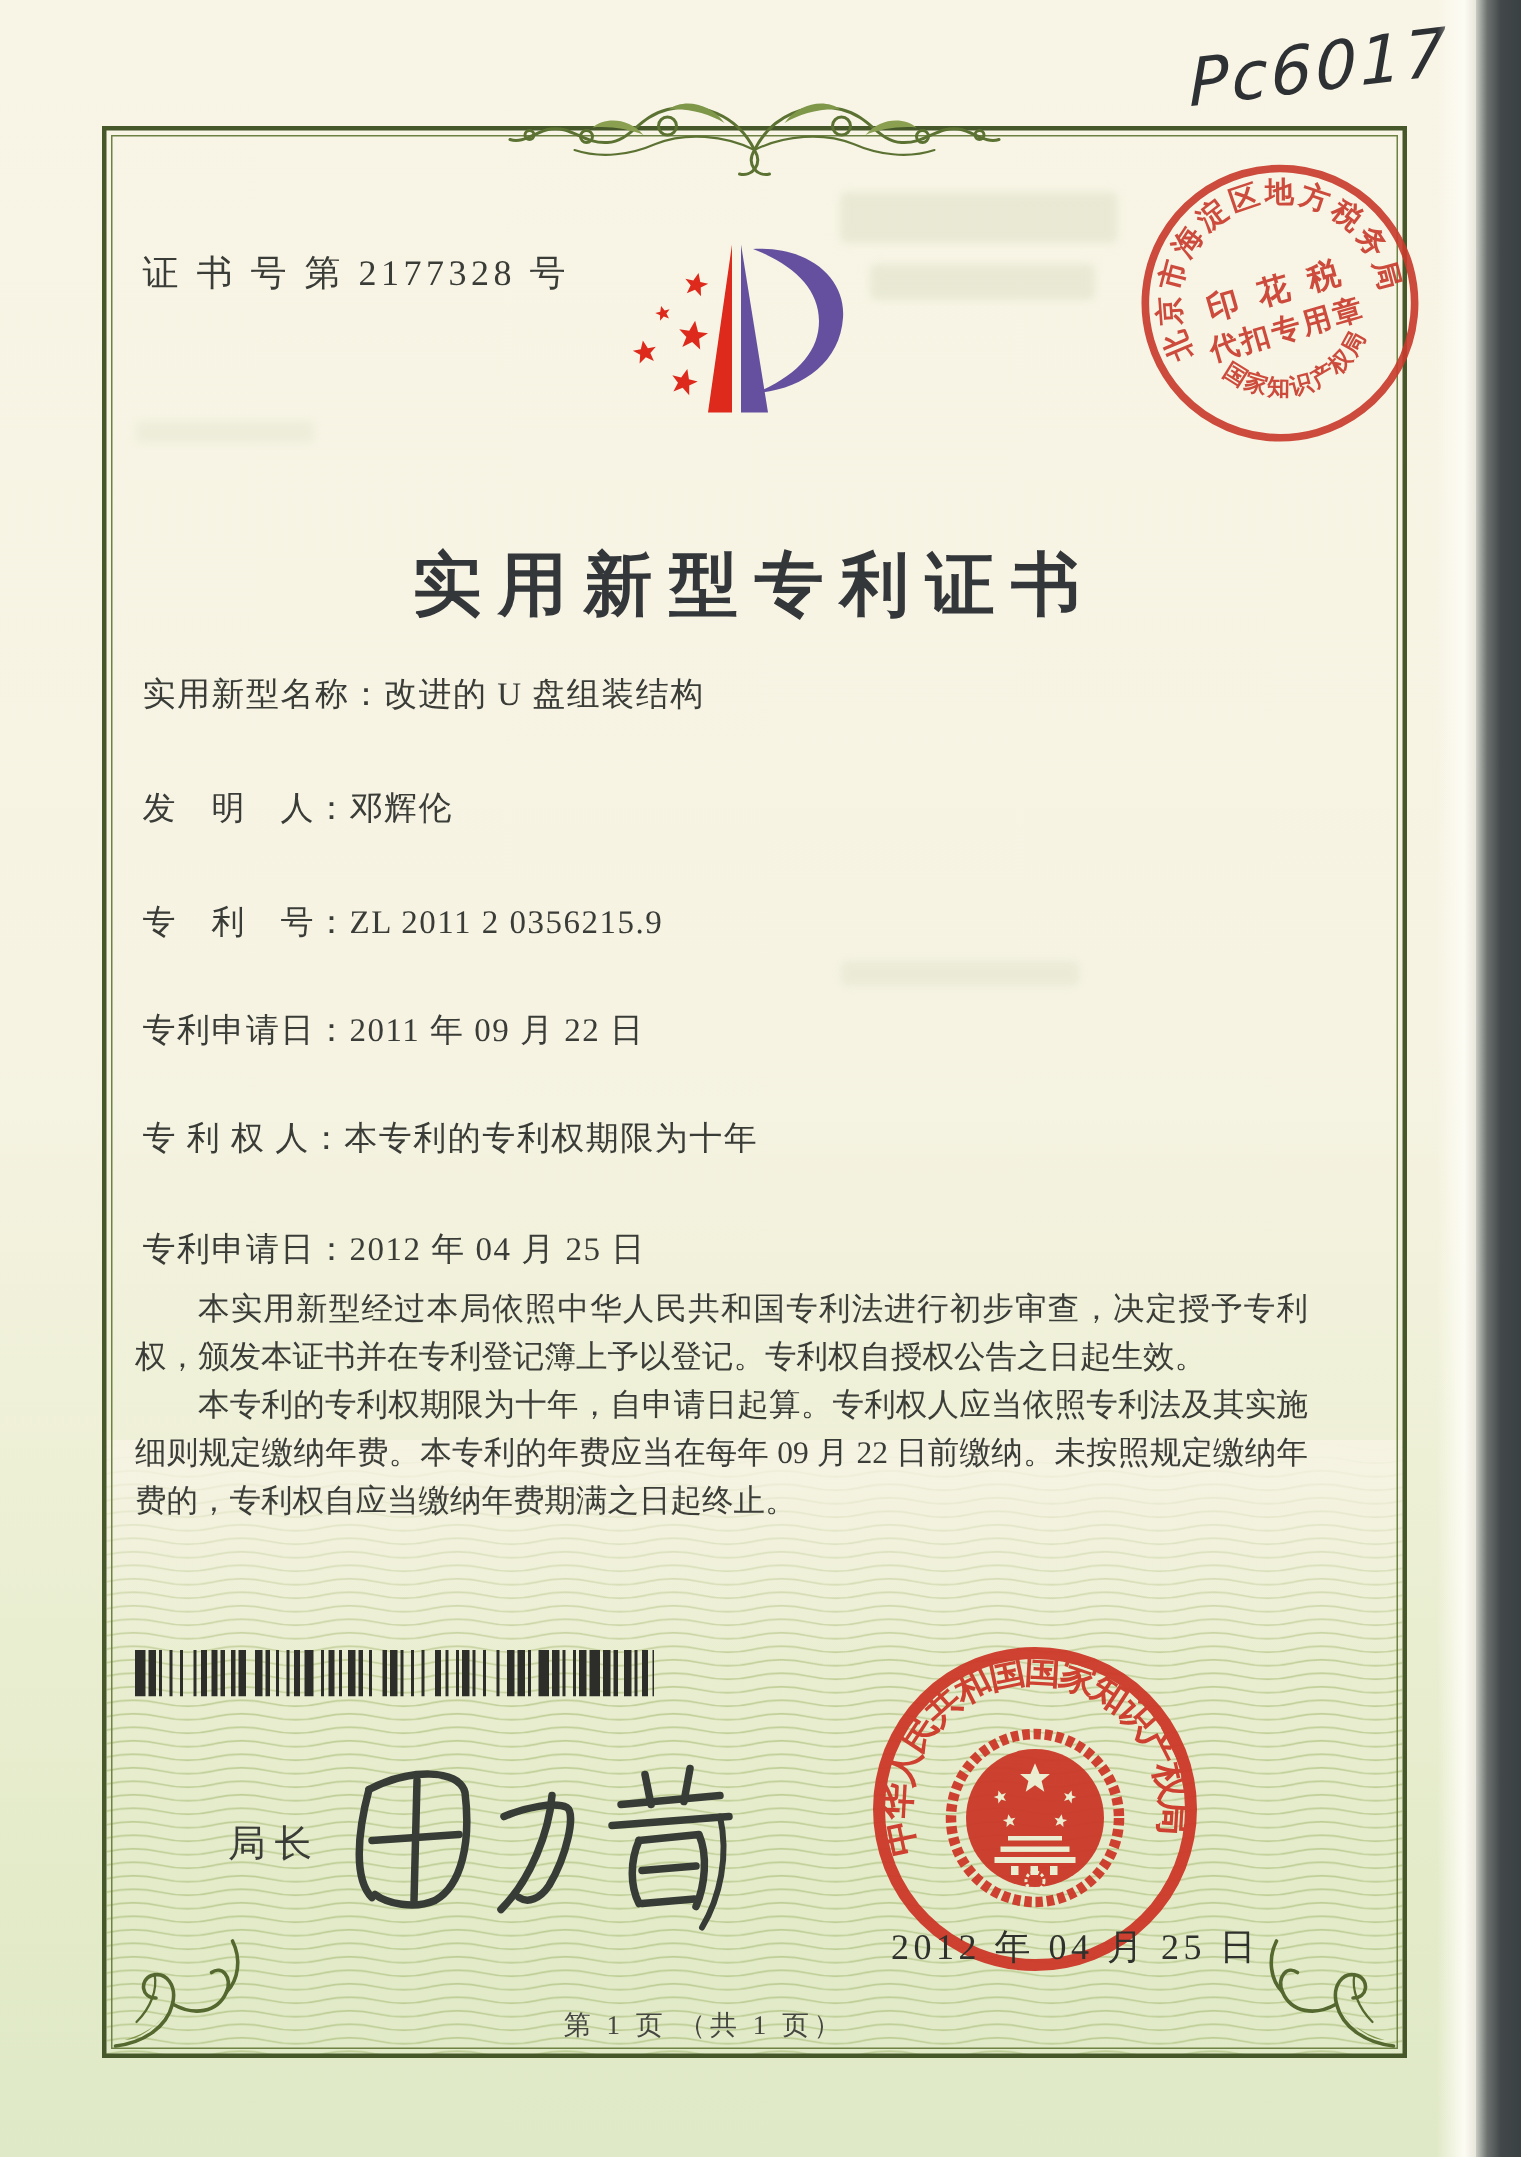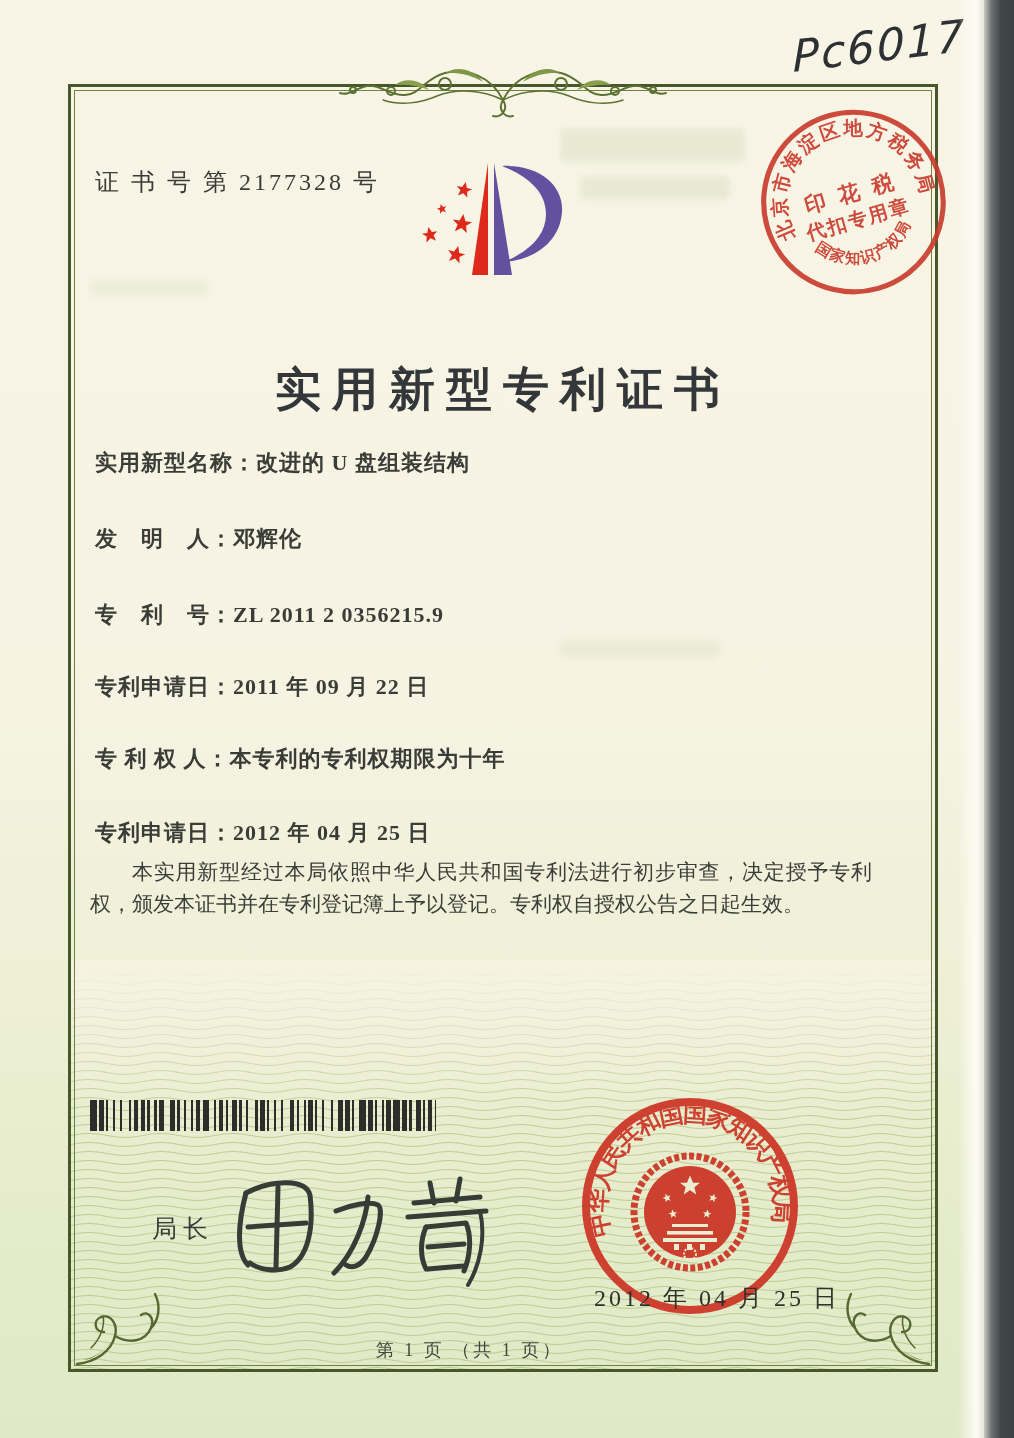--- a/index.html
+++ b/index.html
@@ -44,21 +44,21 @@
   }
   .logo { position:absolute; left:398px; top:150px; }
   .stamp-wrap { position:absolute; left:752px; top:100px; transform:rotate(-16deg); opacity:.9; }
   .title {
     position:absolute; left:68px; top:314px; width:870px;
     text-align:center; font-size:46px; font-weight:700;
     letter-spacing:11px; color:#34373a;margin-top:45px;
   }
   .field-row {
     position:absolute; left:95px; font-size:22px; color:#3a3c37;
-    letter-spacing:1px; white-space:nowrap;font-weight:bold;
+    letter-spacing:1px; white-space:nowrap;
   }
   .row-0 { top:448px; } .row-1 { top:524px; } .row-2 { top:600px; }
   .row-3 { top:672px; } .row-4 { top:744px; } .row-5 { top:818px; }
   .paras {
     position:absolute; left:90px; top:856px; width:782px;
     font-size:21px; line-height:32px; color:#3b3d38; text-align:justify;
   }
   .paras p { text-indent:2em; margin:0; }
   .barcode {
     position:absolute; left:90px; top:1100px; width:346px; height:31px;
@@ -202,20 +202,21 @@
   </div>
   <div class="field-row row-4">
     <span>专 利 权 人：</span><span>本专利的专利权期限为十年</span>
   </div>
   <div class="field-row row-5">
     <span>专利申请日：</span><span>2012 年 04 月 25 日</span>
   </div>
 
   <div class="paras">
     <p>本实用新型经过本局依照中华人民共和国专利法进行初步审查，决定授予专利权，颁发本证书并在专利登记簿上予以登记。专利权自授权公告之日起生效。</p>
+    <p>本专利的专利权期限为十年，自申请日起算。专利权人应当依照专利法及其实施细则规定缴纳年费。本专利的年费应当在每年 09 月 22 日前缴纳。未按照规定缴纳年费的，专利权自应当缴纳年费期满之日起终止。</p>
   </div>
 
   <div class="barcode"><span class="bar" style="width: 6.9px;"></span><span class="gap" style="width: 2.3px;"></span><span class="bar" style="width: 4.6px;"></span><span class="gap" style="width: 2.3px;"></span><span class="bar" style="width: 2.3px;"></span><span class="gap" style="width: 4.6px;"></span><span class="bar" style="width: 2.3px;"></span><span class="gap" style="width: 4.6px;"></span><span class="bar" style="width: 2.3px;"></span><span class="gap" style="width: 6.9px;"></span><span class="bar" style="width: 2.3px;"></span><span class="gap" style="width: 2.3px;"></span><span class="bar" style="width: 4.6px;"></span><span class="gap" style="width: 2.3px;"></span><span class="bar" style="width: 4.6px;"></span><span class="gap" style="width: 2.3px;"></span><span class="bar" style="width: 2.3px;"></span><span class="gap" style="width: 4.6px;"></span><span class="bar" style="width: 2.3px;"></span><span class="gap" style="width: 2.3px;"></span><span class="bar" style="width: 4.6px;"></span><span class="gap" style="width: 6.9px;"></span><span class="bar" style="width: 4.6px;"></span><span class="gap" style="width: 2.3px;"></span><span class="bar" style="width: 2.3px;"></span><span class="gap" style="width: 4.6px;"></span><span class="bar" style="width: 2.3px;"></span><span class="gap" style="width: 4.6px;"></span><span class="bar" style="width: 2.3px;"></span><span class="gap" style="width: 2.3px;"></span><span class="bar" style="width: 4.6px;"></span><span class="gap" style="width: 2.3px;"></span><span class="bar" style="width: 6.9px;"></span><span class="gap" style="width: 4.6px;"></span><span class="bar" style="width: 2.3px;"></span><span class="gap" style="width: 2.3px;"></span><span class="bar" style="width: 4.6px;"></span><span class="gap" style="width: 2.3px;"></span><span class="bar" style="width: 2.3px;"></span><span class="gap" style="width: 4.6px;"></span><span class="bar" style="width: 4.6px;"></span><span class="gap" style="width: 2.3px;"></span><span class="bar" style="width: 2.3px;"></span><span class="gap" style="width: 4.6px;"></span><span class="bar" style="width: 2.3px;"></span><span class="gap" style="width: 6.9px;"></span><span class="bar" style="width: 2.3px;"></span><span class="gap" style="width: 2.3px;"></span><span class="bar" style="width: 4.6px;"></span><span class="gap" style="width: 2.3px;"></span><span class="bar" style="width: 2.3px;"></span><span class="gap" style="width: 4.6px;"></span><span class="bar" style="width: 2.3px;"></span><span class="gap" style="width: 4.6px;"></span><span class="bar" style="width: 2.3px;"></span><span class="gap" style="width: 6.9px;"></span><span class="bar" style="width: 4.6px;"></span><span class="gap" style="width: 2.3px;"></span><span class="bar" style="width: 2.3px;"></span><span class="gap" style="width: 4.6px;"></span><span class="bar" style="width: 2.3px;"></span><span class="gap" style="width: 2.3px;"></span><span class="bar" style="width: 4.6px;"></span><span class="gap" style="width: 2.3px;"></span><span class="bar" style="width: 2.3px;"></span><span class="gap" style="width: 4.6px;"></span><span class="bar" style="width: 2.3px;"></span><span class="gap" style="width: 6.9px;"></span><span class="bar" style="width: 2.3px;"></span><span class="gap" style="width: 4.6px;"></span><span class="bar" style="width: 4.6px;"></span><span class="gap" style="width: 2.3px;"></span><span class="bar" style="width: 4.6px;"></span><span class="gap" style="width: 2.3px;"></span><span class="bar" style="width: 2.3px;"></span><span class="gap" style="width: 4.6px;"></span><span class="bar" style="width: 6.9px;"></span><span class="gap" style="width: 2.3px;"></span><span class="bar" style="width: 4.6px;"></span><span class="gap" style="width: 2.3px;"></span><span class="bar" style="width: 2.3px;"></span><span class="gap" style="width: 4.6px;"></span><span class="bar" style="width: 2.3px;"></span><span class="gap" style="width: 2.3px;"></span><span class="bar" style="width: 4.6px;"></span><span class="gap" style="width: 2.3px;"></span><span class="bar" style="width: 6.9px;"></span><span class="gap" style="width: 2.3px;"></span><span class="bar" style="width: 4.6px;"></span><span class="gap" style="width: 2.3px;"></span><span class="bar" style="width: 2.3px;"></span><span class="gap" style="width: 4.6px;"></span><span class="bar" style="width: 4.6px;"></span><span class="gap" style="width: 2.3px;"></span><span class="bar" style="width: 2.3px;"></span><span class="gap" style="width: 2.3px;"></span><span class="bar" style="width: 4.6px;"></span><span class="gap" style="width: 2.3px;"></span><span class="bar" style="width: 6.9px;"></span></div>
 
   <div class="director-label">局长</div>
   <svg class="signature" width="300" height="150" viewBox="0 0 300 140" aria-label="田力普">
     <g fill="none" stroke="#383c36" stroke-width="5" stroke-linecap="round" stroke-linejoin="round">
       <path d="M28,40 C20,70 18,100 30,112"></path>
       <path d="M28,40 C55,26 88,26 92,42 C96,75 90,104 72,114 C58,120 40,116 32,110"></path>
       <path d="M30,74 L88,70"></path>

